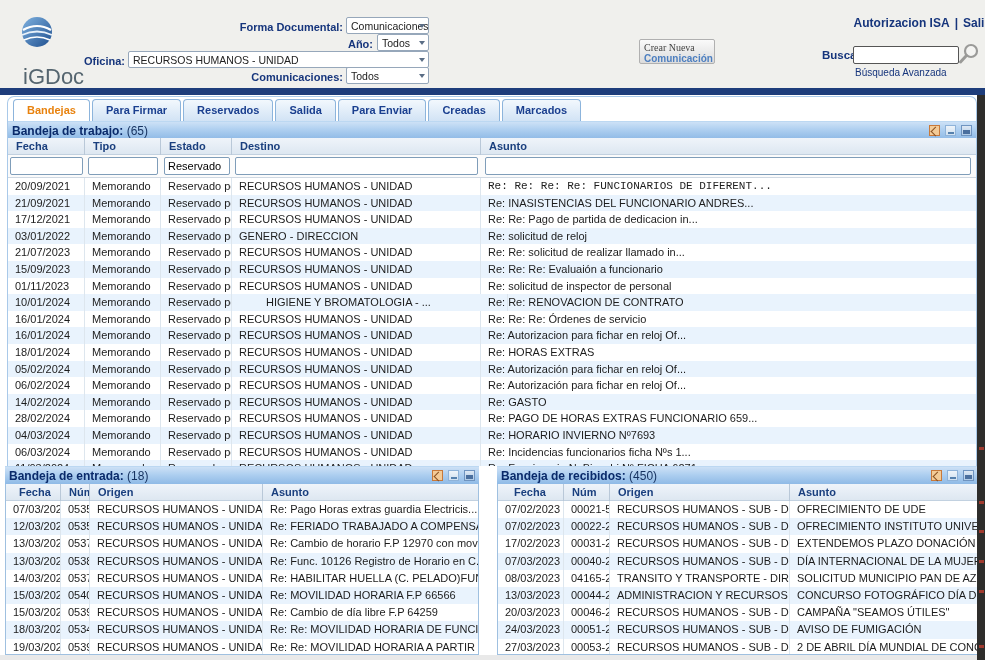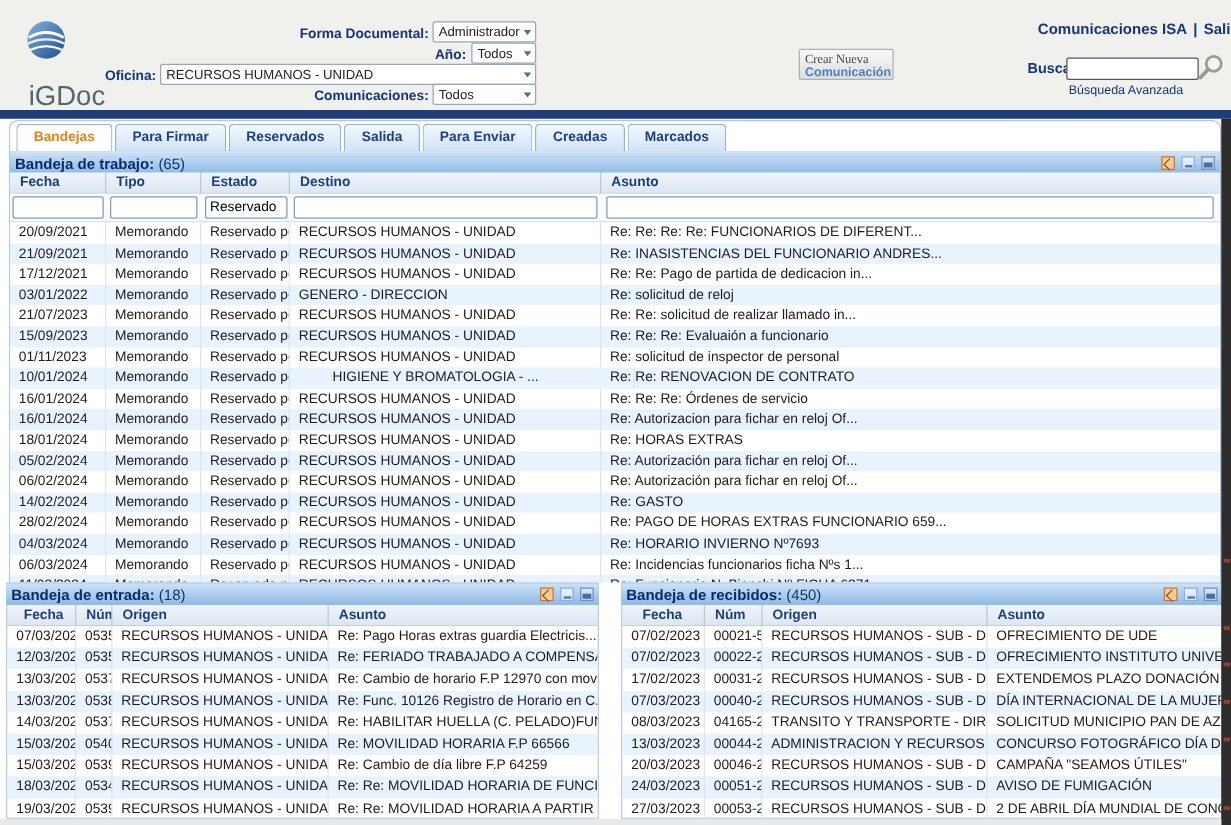--- a/index.html
+++ b/index.html
@@ -103,40 +103,40 @@
         <circle cx="23" cy="18" r="15" fill="url(#gl)"></circle>
         <path d="M9,16 Q23,8 37,16" stroke="#ffffff" stroke-width="2.2" fill="none"></path>
         <path d="M8,21 Q23,14 38,21" stroke="#e8f1fa" stroke-width="1.8" fill="none"></path>
         <path d="M10,26 Q23,20 36,26" stroke="#ffffff" stroke-width="1.6" fill="none"></path>
       </svg>
       <div class="logo-text">iGDoc</div>
     </div>
 
     <div class="lbl" style="right:642px; top:21px;">Forma Documental:</div>
     <div class="sel" style="left:346px; top:17px; width:83px;">
-      <span>Administrador</span><span class="chev"></span>
+      <span>Comunicaciones</span><span class="chev"></span>
     </div>
 
     <div class="lbl" style="right:612px; top:38px;">Año:</div>
     <div class="sel" style="left:377px; top:34px; width:52px;">
       <span>Todos</span><span class="chev"></span>
     </div>
 
     <div class="lbl" style="left:84px; top:55px;">Oficina:</div>
     <div class="sel" style="left:128px; top:51px; width:301px;">
       <span>RECURSOS HUMANOS - UNIDAD</span><span class="chev"></span>
     </div>
 
     <div class="lbl" style="right:642px; top:71px;">Comunicaciones:</div>
     <div class="sel" style="left:346px; top:67px; width:83px;">
       <span>Todos</span><span class="chev"></span>
     </div>
 
     <div class="admin">
-      <span>Comunicaciones ISA</span><span class="pipe">|</span><span style="cursor:pointer;">Salir</span>
+      <span>Autorizacion ISA</span><span class="pipe">|</span><span style="cursor:pointer;">Salir</span>
     </div>
 
     <button class="create-btn">
       <span class="l1">Crear Nueva</span>
       <span class="l2">Comunicación</span>
     </button>
 
     <div class="search-lbl">Buscar</div>
     <input class="search-input" type="text" value="" style="">
     <div class="mag">
@@ -185,21 +185,21 @@
     <input class="flt" style="left: 156px; width: 66px;" value="Reservado">
     <input class="flt" style="left: 227px; width: 243px;" value="">
     <input class="flt" style="left: 477px; width: 486px;" value="">
   </div>
   <div class="rows rows-main" style="left:8px; top:178px; width:968px; height:288px;">
       <div class="trow">
         <div class="tcell" style="left: 0px; width: 77px;">20/09/2021</div>
         <div class="tcell" style="left: 77px; width: 76px;">Memorando</div>
         <div class="tcell" style="left: 153px; width: 71px;">Reservado por:</div>
         <div class="tcell" style="left: 224px; width: 249px;">RECURSOS HUMANOS - UNIDAD</div>
-        <div class="tcell last" style="left: 473px; width: 490px;">Re: Re: Re: Re: FUNCIONARIOS DE DIFERENT...</div>
+        <div class="tcell last" style="left: 473px; width: 490px; font-family: Liberation Mono, monospace;">Re: Re: Re: Re: FUNCIONARIOS DE DIFERENT...</div>
       </div>
       <div class="trow alt">
         <div class="tcell" style="left: 0px; width: 77px;">21/09/2021</div>
         <div class="tcell" style="left: 77px; width: 76px;">Memorando</div>
         <div class="tcell" style="left: 153px; width: 71px;">Reservado por:</div>
         <div class="tcell" style="left: 224px; width: 249px;">RECURSOS HUMANOS - UNIDAD</div>
         <div class="tcell last" style="left: 473px; width: 490px;">Re: INASISTENCIAS DEL FUNCIONARIO ANDRES...</div>
       </div>
       <div class="trow">
         <div class="tcell" style="left: 0px; width: 77px;">17/12/2021</div>

